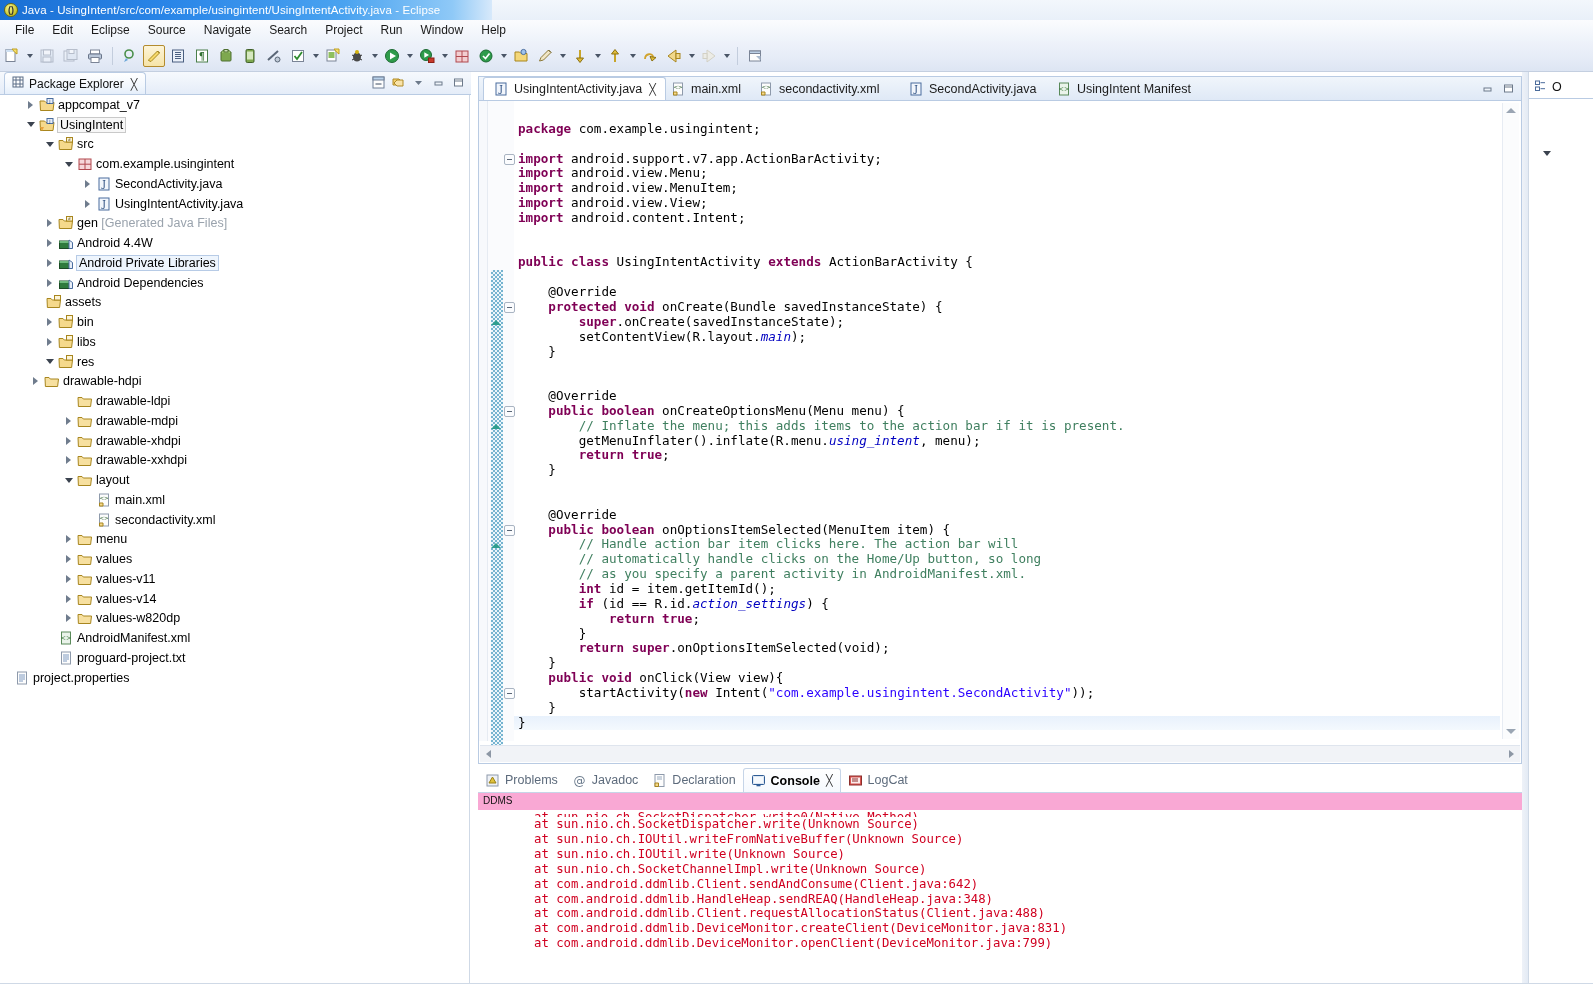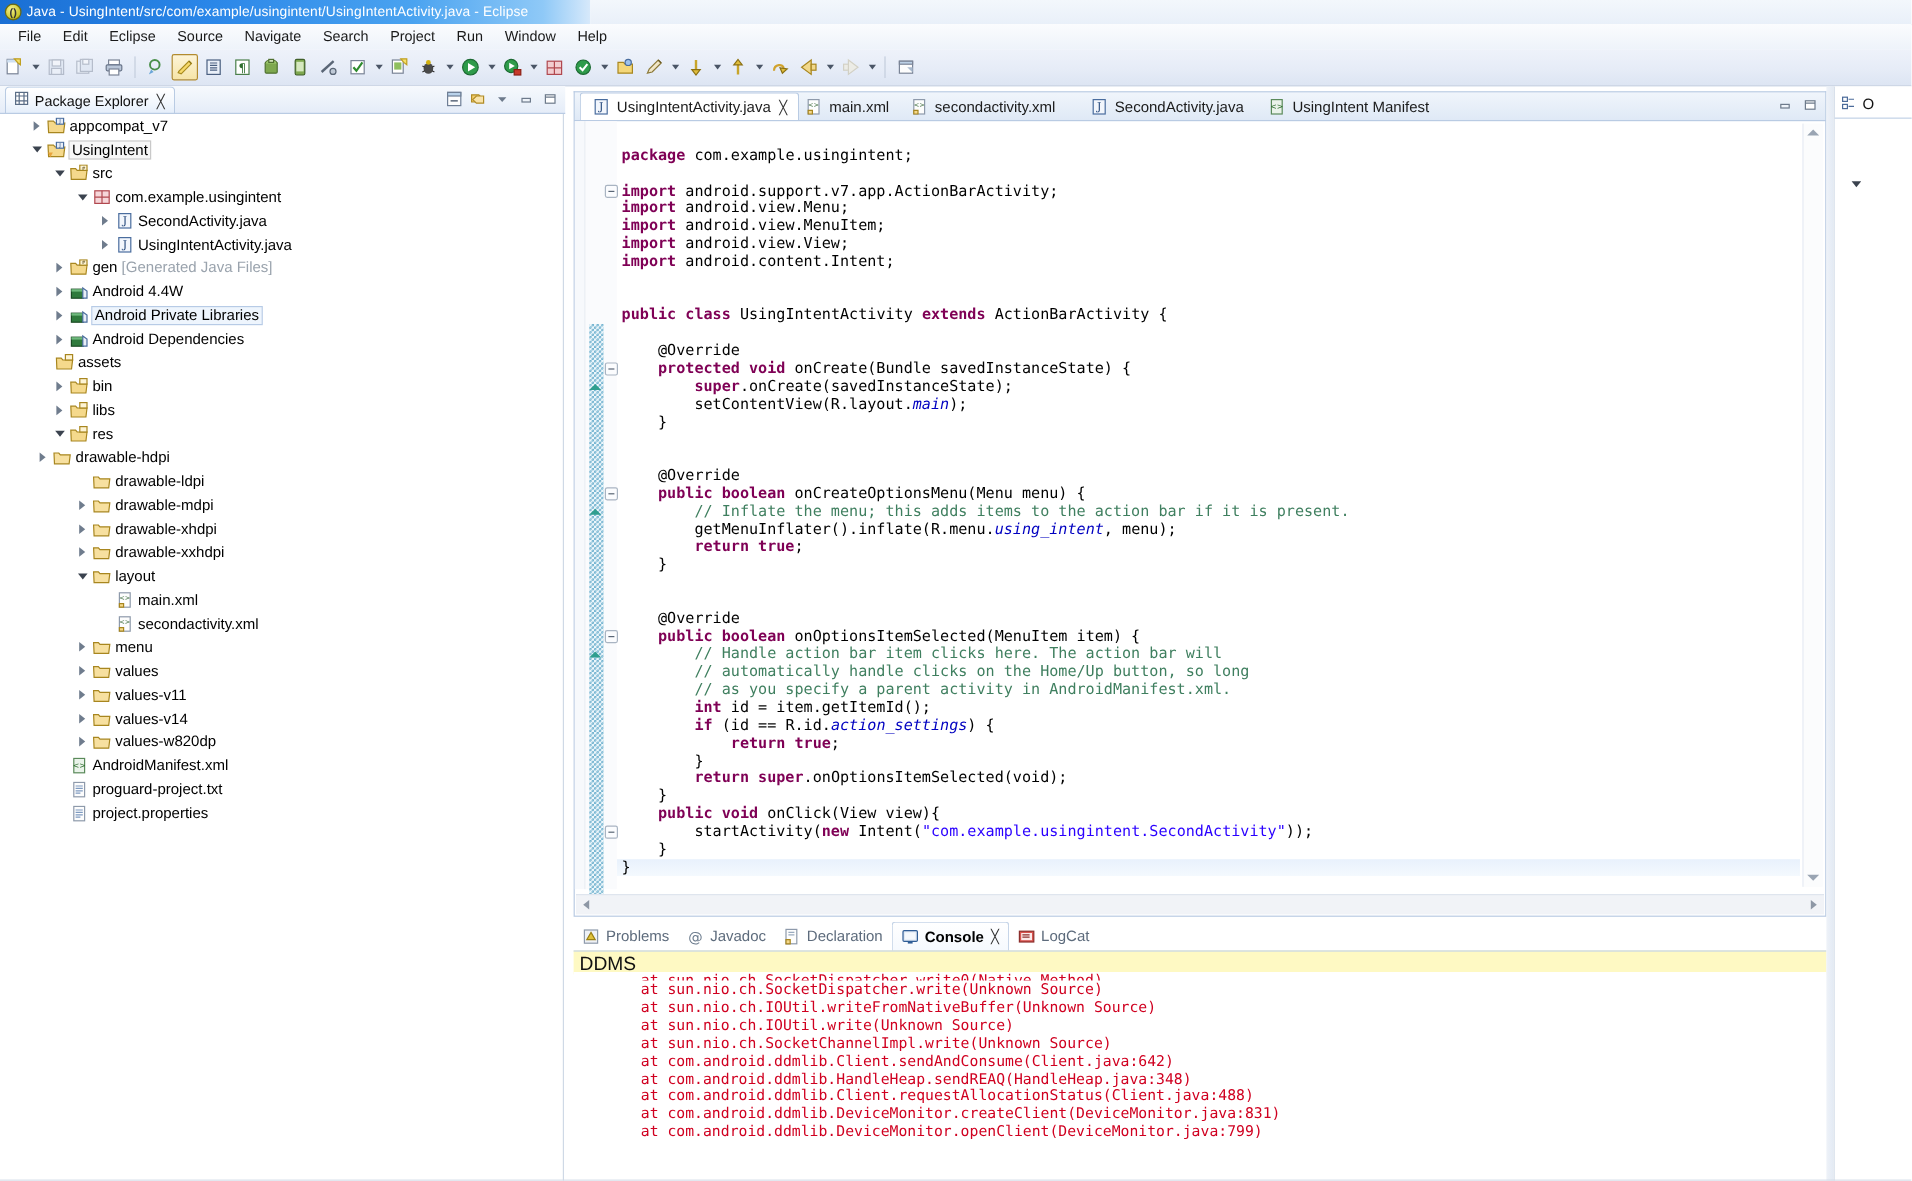--- a/index.html
+++ b/index.html
@@ -196,21 +196,21 @@
   .cs-tab .ti{margin-right:5px;display:flex;align-items:center;}
   .cs-tab.active{
     color:#000;font-weight:bold;
     background:linear-gradient(to bottom,#ffffff,#f5f9fe);
     border:1px solid #c6d5e8;border-radius:3px 3px 0 0;border-bottom:none;
   }
   .cs-tab .closex{margin-left:6px;font-size:11px;color:#333;font-weight:normal;font-family:"DejaVu Sans",sans-serif;}
   .cs-head{
     position:absolute;left:0;top:24px;width:1044px;height:20px;
     border-top:1px solid #c6d5e8;box-sizing:border-box;
-    font-size:16px;color:#111;padding:2px 0 0 5px;background:#fef9c3;
+    font-size:10px;color:#111;padding:2px 0 0 5px;background:#f9a8d4;
   }
   .cs-head .hr{position:absolute;left:4px;right:4px;bottom:0;height:1px;background:#d4dcea;}
   .cs-body{
     position:absolute;left:0;top:42px;width:1044px;height:174px;background:#fff;overflow:hidden;
     font-family:"DejaVu Sans Mono","Liberation Mono",monospace;
     font-size:12.3px;line-height:14.9px;color:#d00020;
   }
   .cs-body .ln{white-space:pre;padding-left:56px;}
   .cs-body .ln.clip{height:7px;overflow:hidden;}
 
@@ -851,21 +851,21 @@
             <svg width="16" height="14" viewBox="0 0 16 14">
               <rect x="3.5" y="1" width="9" height="12" fill="#fdfdfd" stroke="#8e9aab"></rect>
               <line x1="5" y1="4" x2="11" y2="4" stroke="#7e9ac0"></line>
               <line x1="5" y1="6" x2="11" y2="6" stroke="#7e9ac0"></line>
               <line x1="5" y1="8" x2="11" y2="8" stroke="#7e9ac0"></line>
               <line x1="5" y1="10" x2="9" y2="10" stroke="#7e9ac0"></line>
             </svg>
           </span>
           <span class="txt">proguard-project.txt</span>
         </div>
-        <div class="row" style="padding-left: 44px;">
+        <div class="row" style="">
           <span class="twisty"></span>
           <span class="ico">
             <svg width="16" height="14" viewBox="0 0 16 14">
               <rect x="3.5" y="1" width="9" height="12" fill="#fdfdfd" stroke="#8e9aab"></rect>
               <line x1="5" y1="4" x2="11" y2="4" stroke="#7e9ac0"></line>
               <line x1="5" y1="6" x2="11" y2="6" stroke="#7e9ac0"></line>
               <line x1="5" y1="8" x2="11" y2="8" stroke="#7e9ac0"></line>
               <line x1="5" y1="10" x2="9" y2="10" stroke="#7e9ac0"></line>
             </svg>
           </span>

